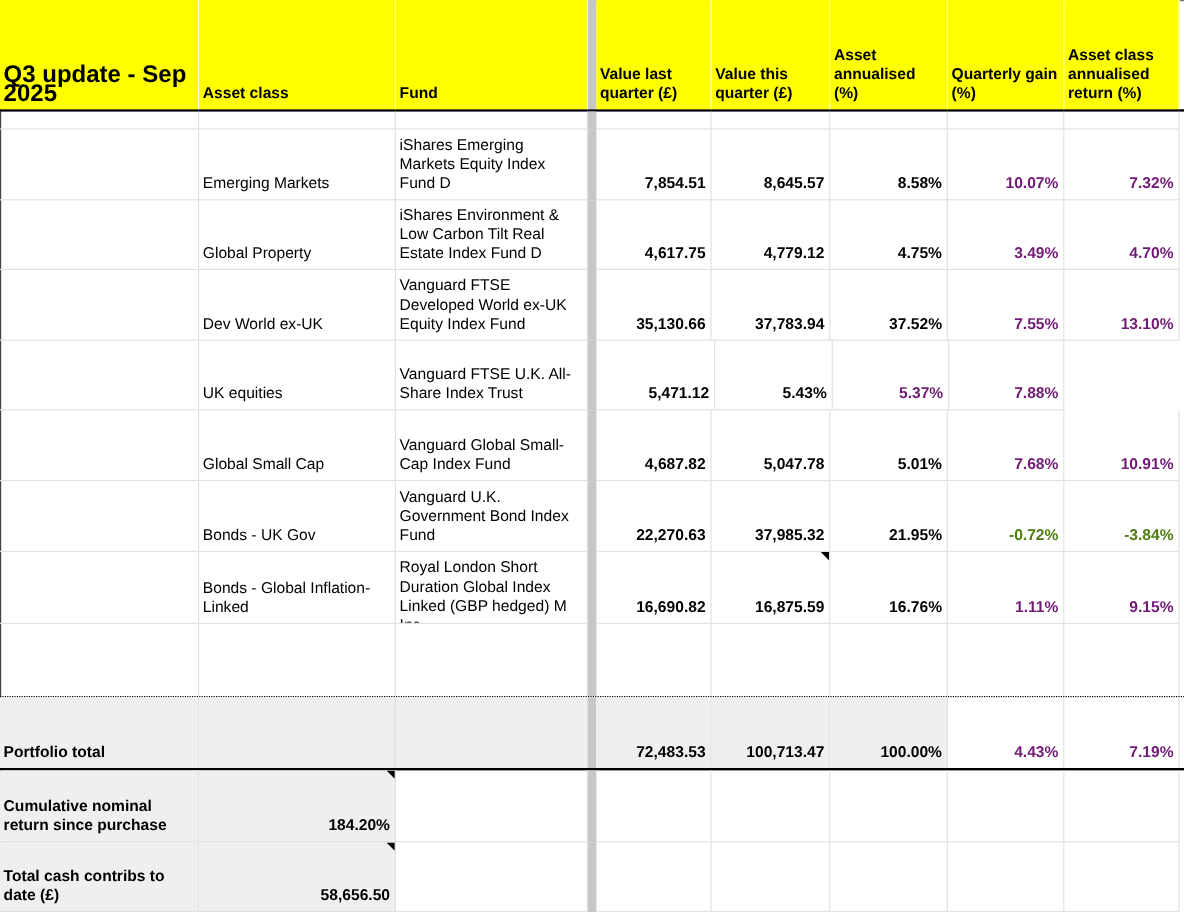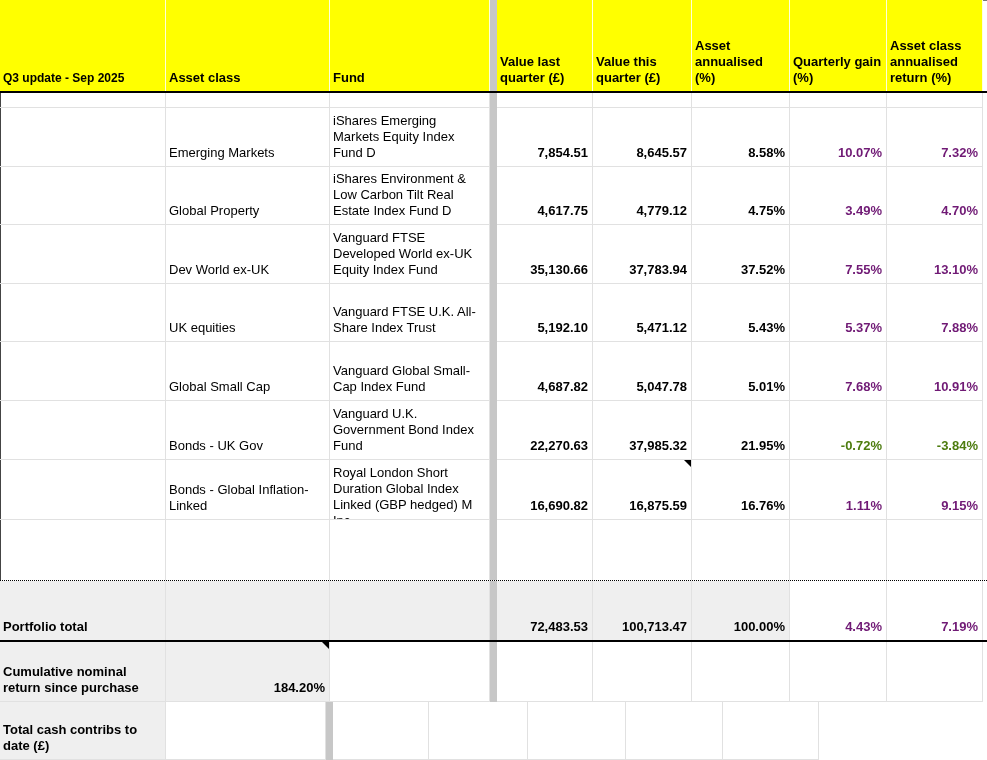--- a/index.html
+++ b/index.html
@@ -20,21 +20,21 @@
   .cDiv{width:7px;background:#c7c7c7;border:none;padding:0}
   .cD{width:96px}.cE{width:99px}.cF{width:98px}.cG{width:97px}.cH{width:96px}
   .cPad{width:4px;border-right:none;border-bottom:none;padding:0}
   
   .hHead{height:91px}.h15{height:15px}.h58{height:58px}.h59{height:59px}.h60{height:60px}
   .hHead .cell,.h5 .cell{border-bottom:none}
   
   .header{border-bottom:2px solid #000;}
   .hdr{background:#ffff00;font-weight:bold;border-right:1px solid rgba(255,255,255,.85);border-bottom:none;}
   .hdr.cDiv{background:#c7c7c7;border:none}
-  .title{font-size:12px;}
+  .title{font-size:20px;}
   
   .num{align-items:flex-end;padding-right:4px;font-weight:bold;}
   .pct{color:#701a75;}
   .pct.neg{color:#4d7c0f;}
   .bold{font-weight:bold;}
   
   .empty-tall .cell{border-bottom:none;}
   .total-row{border-top:1px dotted #000;border-bottom:2px solid #000;}
   .total-row .cell{border-bottom:none;}
   .gray{background:#efefef;}
@@ -113,21 +113,20 @@
     <div class="cell cG num pct">7.55%</div>
     <div class="cell cH num pct">13.10%</div>
     <div class="cell cPad"></div>
   </div>
 
   <div class="row h58">
     <div class="cell cA"></div>
     <div class="cell cB">UK equities</div>
     <div class="cell cC">Vanguard FTSE U.K. All-Share Index Trust</div>
     <div class="cell cDiv"></div>
-    <div class="cell cD num">5,192.10</div>
     <div class="cell cE num">5,471.12</div>
     <div class="cell cF num">5.43%</div>
     <div class="cell cG num pct">5.37%</div>
     <div class="cell cH num pct">7.88%</div>
     <div class="cell cPad"></div>
   </div>
 
   <div class="row h59">
     <div class="cell cA"></div>
     <div class="cell cB">Global Small Cap</div>
@@ -207,20 +206,24 @@
     <div class="cell cD"></div>
     <div class="cell cE"></div>
     <div class="cell cF"></div>
     <div class="cell cG"></div>
     <div class="cell cH"></div>
     <div class="cell cPad"></div>
   </div>
 
   <div class="row h58">
     <div class="cell cA gray bold">Total cash contribs to date (£)</div>
+    <div class="cell cB num gray bold notecell">
+      <span class="tri"></span>
+      <span>58,656.50</span>
+    </div>
     <div class="cell cC"></div>
     <div class="cell cDiv"></div>
     <div class="cell cD"></div>
     <div class="cell cE"></div>
     <div class="cell cF"></div>
     <div class="cell cG"></div>
     <div class="cell cH"></div>
     <div class="cell cPad"></div>
   </div>
 

